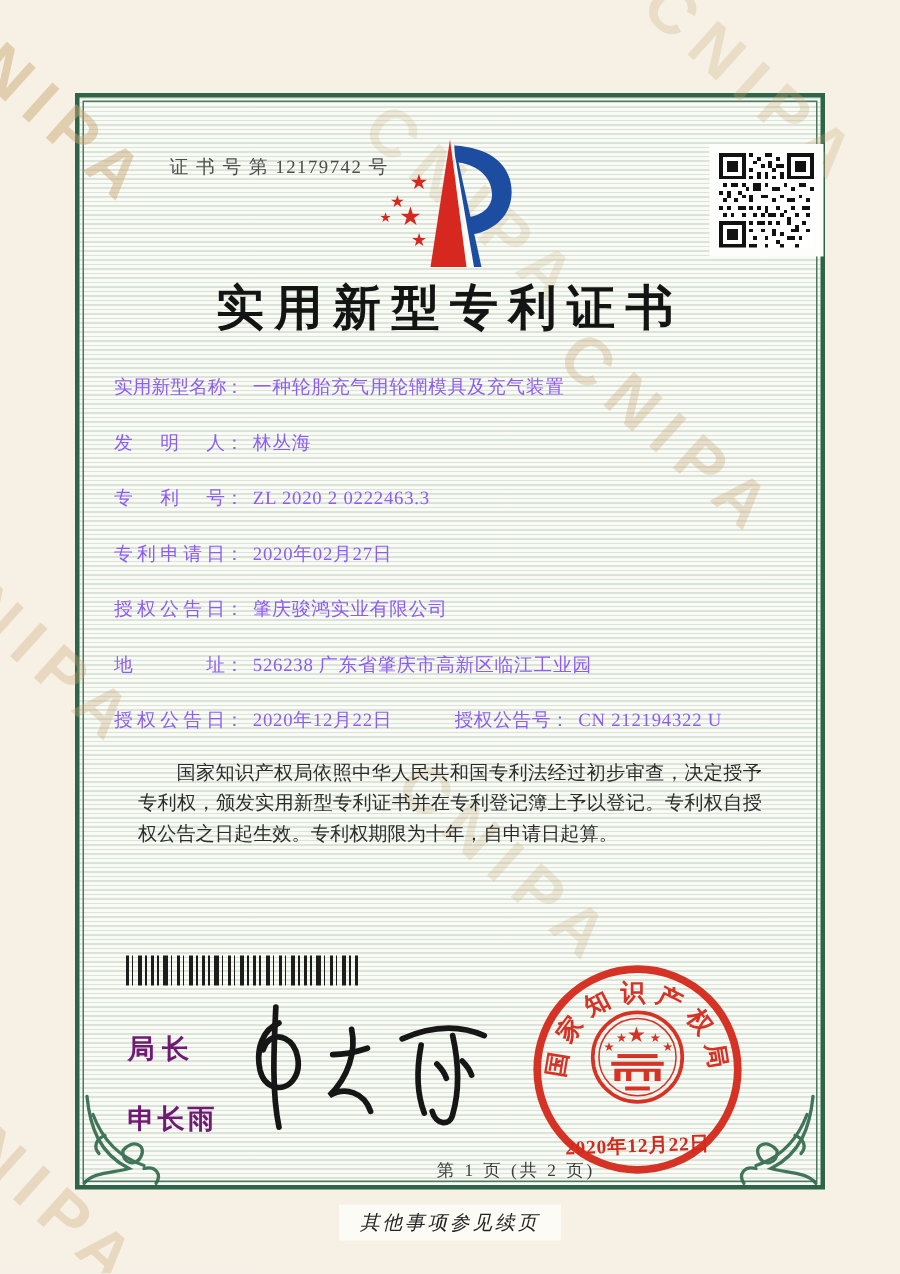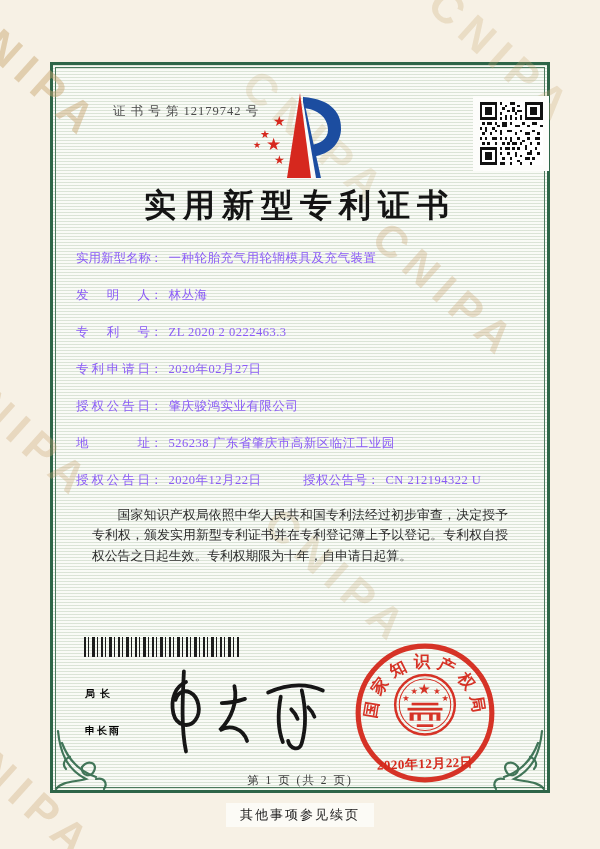--- a/index.html
+++ b/index.html
@@ -50,42 +50,42 @@
 
   
   .body-text{position:absolute;left:76px;top:489px;width:448px;font-size:12.8px;line-height:1.6;
              color:#2c2c2c;text-align:justify;}
   .body-text p{margin:16px;text-indent:2em;}
 
   .barcode{position:absolute;left:84px;top:637px;width:156px;height:20px;
            background:repeating-linear-gradient(90deg,#1d1d1d 0 2px,transparent 2px 4px,#1d1d1d 4px 5px,transparent 5px 8px,#1d1d1d 8px 11px,transparent 11px 13px,#1d1d1d 13px 14px,transparent 14px 17px);}
 
   .signatory{position:absolute;left:85px;top:687px;font-family:"Liberation Sans","DejaVu Sans",sans-serif;
-             font-size:10px;font-weight:600;color:#000000;}
+             font-size:18px;font-weight:600;color:#701a75;}
   .signatory .s-title{letter-spacing:5px;}
   .signatory .s-name{margin-top:23px;letter-spacing:2px;}
 
   .signature{position:absolute;left:146px;top:666px;width:200px;height:92px;}
   .signature svg{width:100%;height:100%;}
 
   
   .seal{position:absolute;left:353px;top:641px;width:144px;height:144px;opacity:.95;}
   .seal svg{width:100%;height:100%;}
   .seal-date{position:absolute;left:356px;top:755px;width:138px;text-align:center;
              font-size:13px;font-weight:bold;color:#d5291c;transform:rotate(-2deg);letter-spacing:.5px;}
 
   .ornament{position:absolute;width:64px;height:62px;z-index:3;opacity:.9;}
   .orn-left{left:52px;top:729px;}
   .orn-right{left:484px;top:729px;transform:scaleX(-1);}
 
   .page-number{position:absolute;left:50px;top:773px;width:500px;text-align:center;
-               font-size:11.5px;color:#3c3c3c;letter-spacing:2px;}
+               font-size:11.5px;color:#3c3c3c;letter-spacing:2px;padding-left:44px;}
 
   .continuation{position:absolute;left:50%;top:803px;transform:translateX(-50%);
-                background:#fcfbf6;padding:3px 14px;font-size:13px;color:#222;letter-spacing:2px;}
+                background:#fcfbf6;padding:3px 14px;font-size:13px;color:#222;letter-spacing:2px;font-style:italic;}
 </style>
 </head>
 <body>
 
 <div class="page">
 
   <span class="wm wm1">CNIPA</span>
   <span class="wm wm2">CNIPA</span>
   <span class="wm wm3">CNIPA</span>
   <span class="wm wm4">CNIPA</span>

